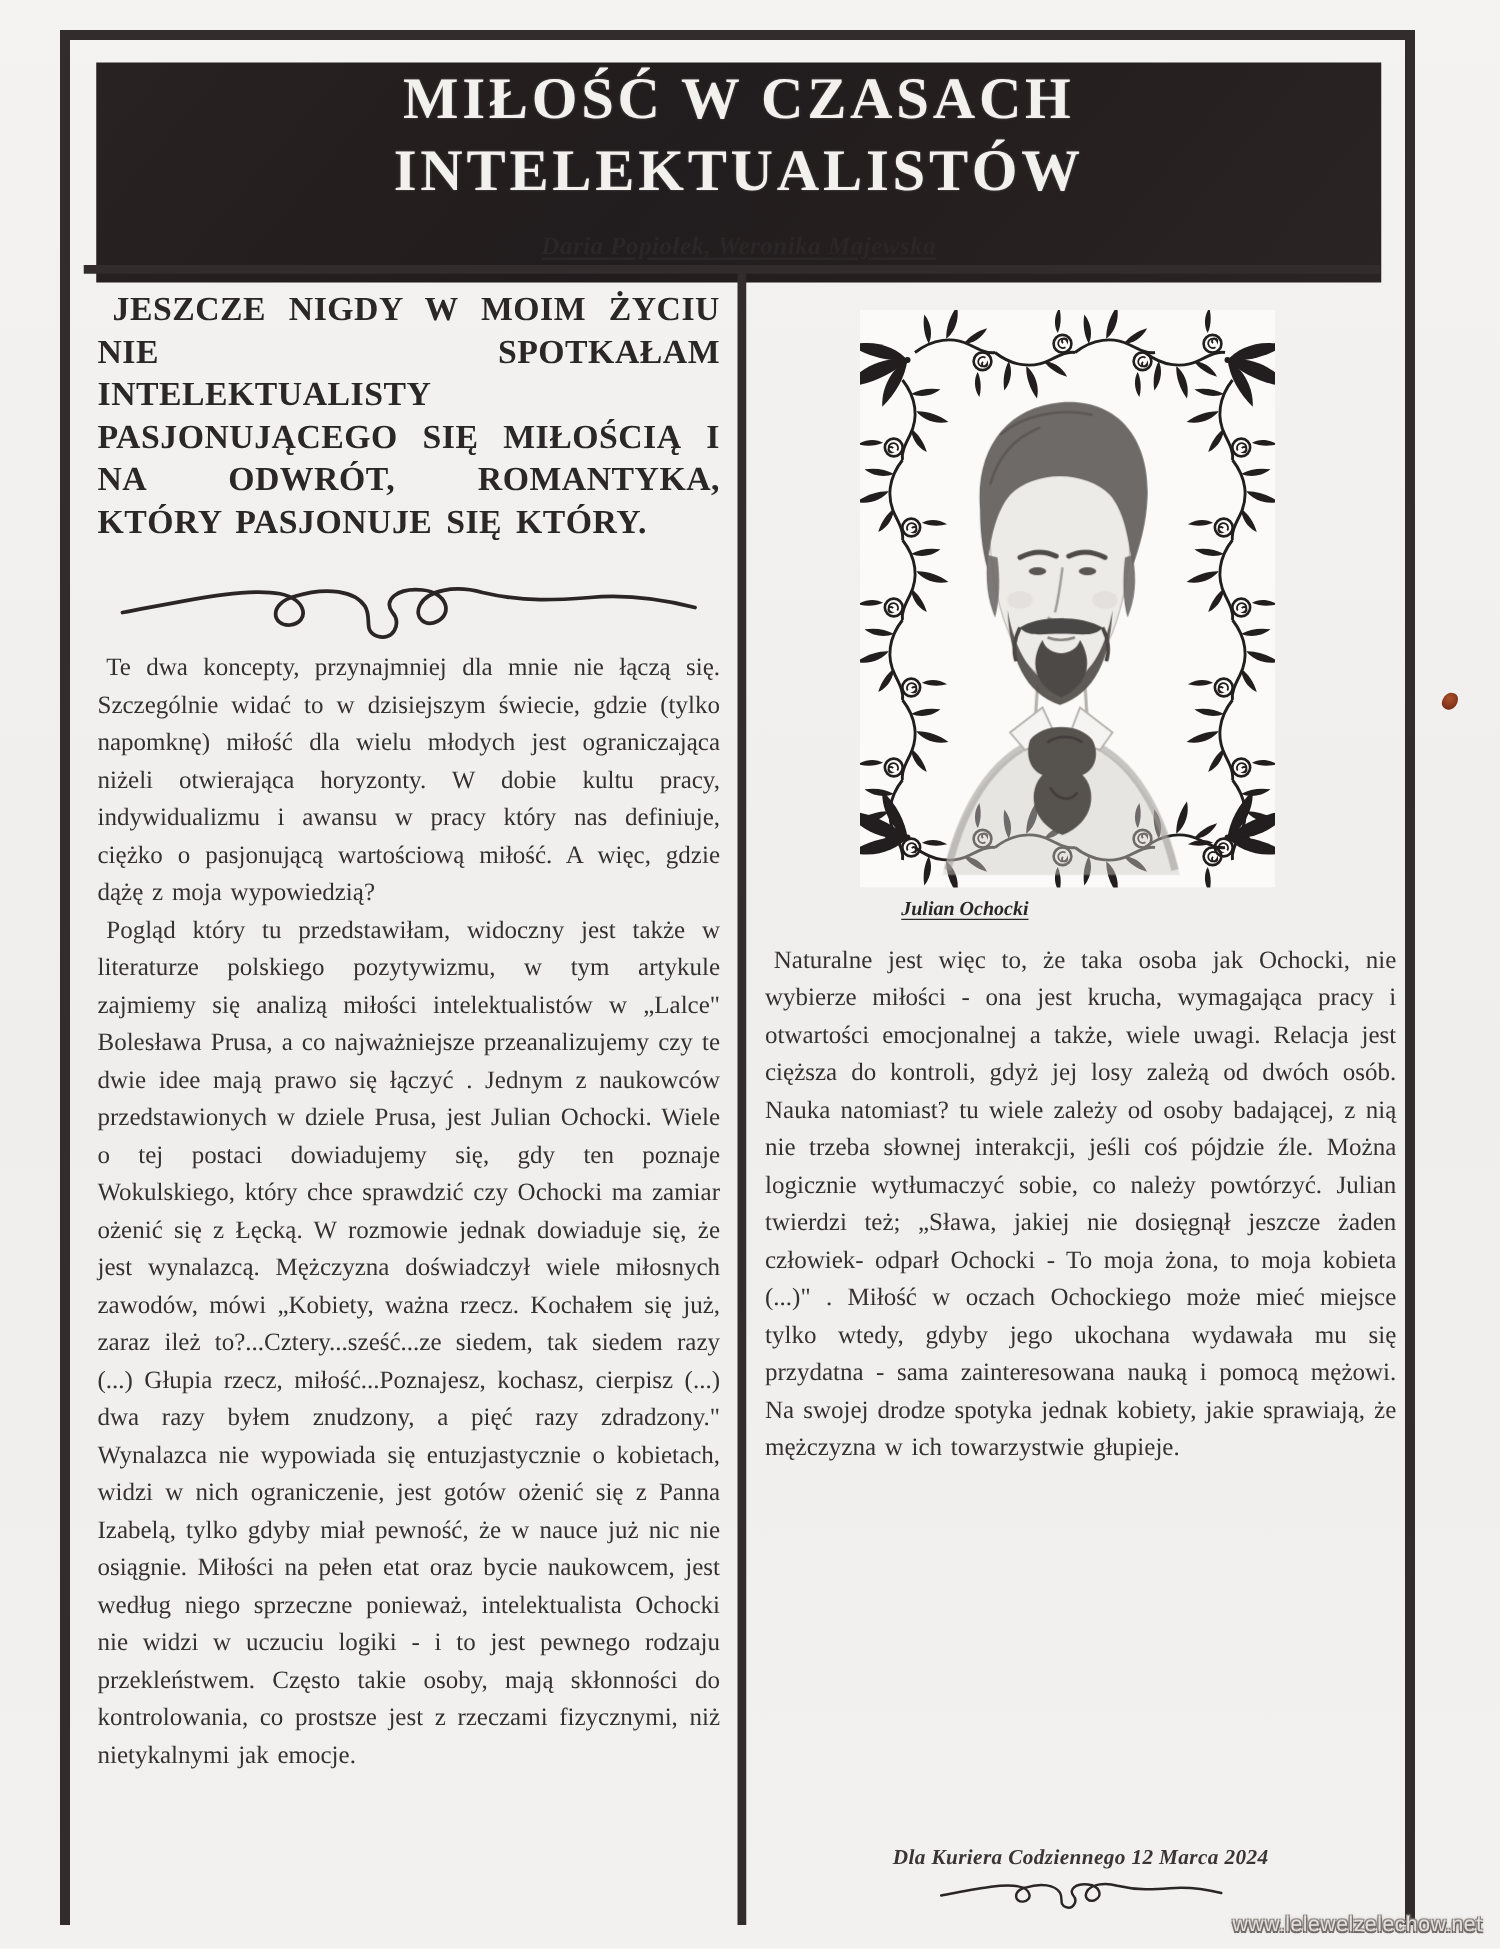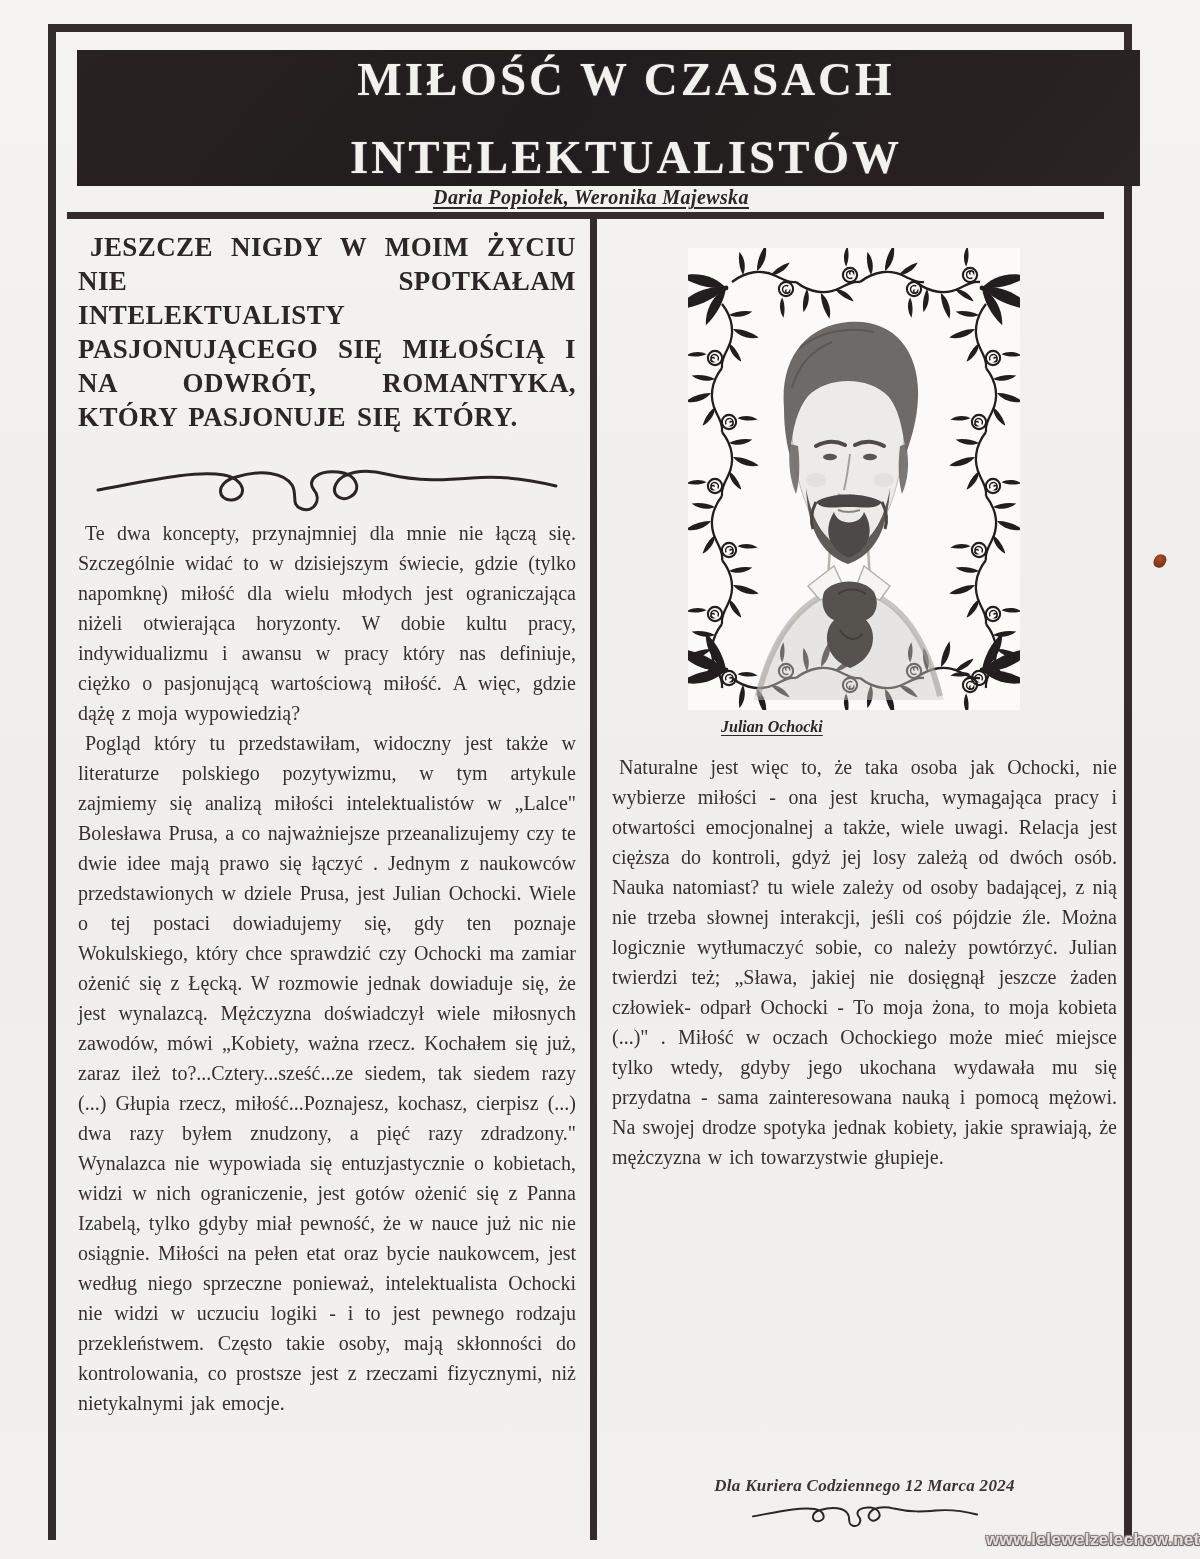--- a/index.html
+++ b/index.html
@@ -6,23 +6,23 @@
   .page {
     position:relative; width:1200px; height:1559px; overflow:hidden;
     background:linear-gradient(180deg,#f4f3f1 0%,#efeeec 55%,#f2f1ef 100%);
     font-family:"Liberation Serif","DejaVu Serif",serif; color:#2b2627;
   }
   .outer-border {
     position:absolute; left:48px; top:24px; width:1084px; height:1516px;
     border:8px solid #332c2d; border-bottom:none; box-sizing:border-box;
   }
   .banner {
-    position:absolute; left:77px; top:50px; width:1028px; height:136px;
+    position:absolute; left:77px; top:50px; width:1028px; height:176px;
     background:linear-gradient(130deg,#282222 0%,#211c1d 45%,#2a2424 100%);
-    display:flex; flex-direction:column; align-items:center; justify-content:space-between;padding-left:35px;
+    display:flex; flex-direction:column; align-items:center; justify-content:flex-start;
   }
   .banner-line {
     font-size:47px; font-weight:bold; color:#f3f1ee; letter-spacing:3px; line-height:58px;
     text-shadow:0 0 2px rgba(255,255,255,.25); white-space:nowrap;
   }
   .byline {
     position:absolute; left:77px; top:186px; width:1028px; text-align:center;
     font-size:20px; font-weight:bold; font-style:italic; text-decoration:underline;
     text-underline-offset:3px; letter-spacing:.4px;
   }
@@ -53,21 +53,21 @@
   .credit-line { font-size:17px; font-weight:bold; font-style:italic; letter-spacing:.3px; color:#3a3534; }
   .credit-flourish { margin-top:0px; }
 
   .ink-stain {
     position:absolute; left:1154px; top:554px; width:12px; height:14px;
     background:radial-gradient(circle at 40% 35%, #a8502a 0%, #7c2f15 75%);
     border-radius:62% 38% 55% 45% / 55% 45% 62% 38%; transform:rotate(18deg);
   }
   .watermark {
     position:absolute; left:986px; top:1530px; z-index:6;
-    font-family:"Liberation Sans","DejaVu Sans",sans-serif; font-size:17px; font-weight:bold;
+    font-family:"Liberation Sans","DejaVu Sans",sans-serif; font-size:17px; font-weight:normal;
     color:#e3dfdb; letter-spacing:.4px;
     text-shadow:1px 1px 0 #6f6866, -1px -1px 0 #8d8683, 1px -1px 0 #8d8683, -1px 1px 0 #6f6866, 0 0 3px #7a7371;
     text-align:center;
   }
 </style>
 </head>
 <body>
 
 <div class="page">
 

